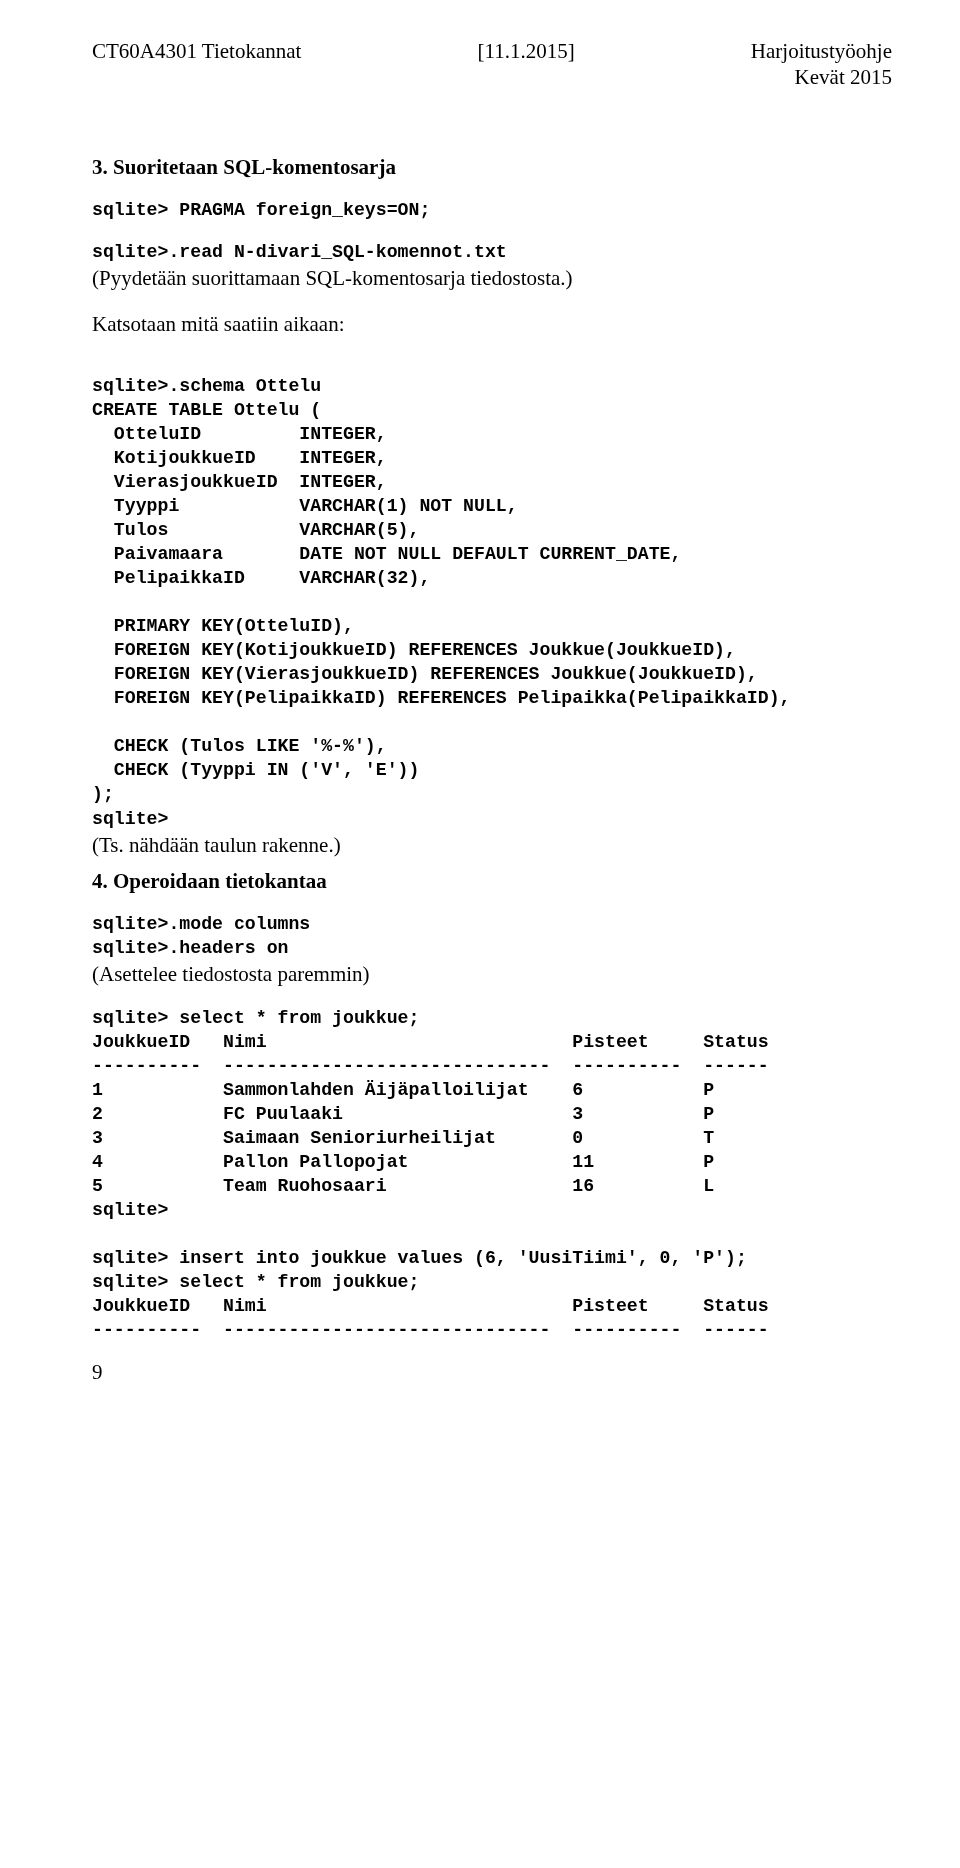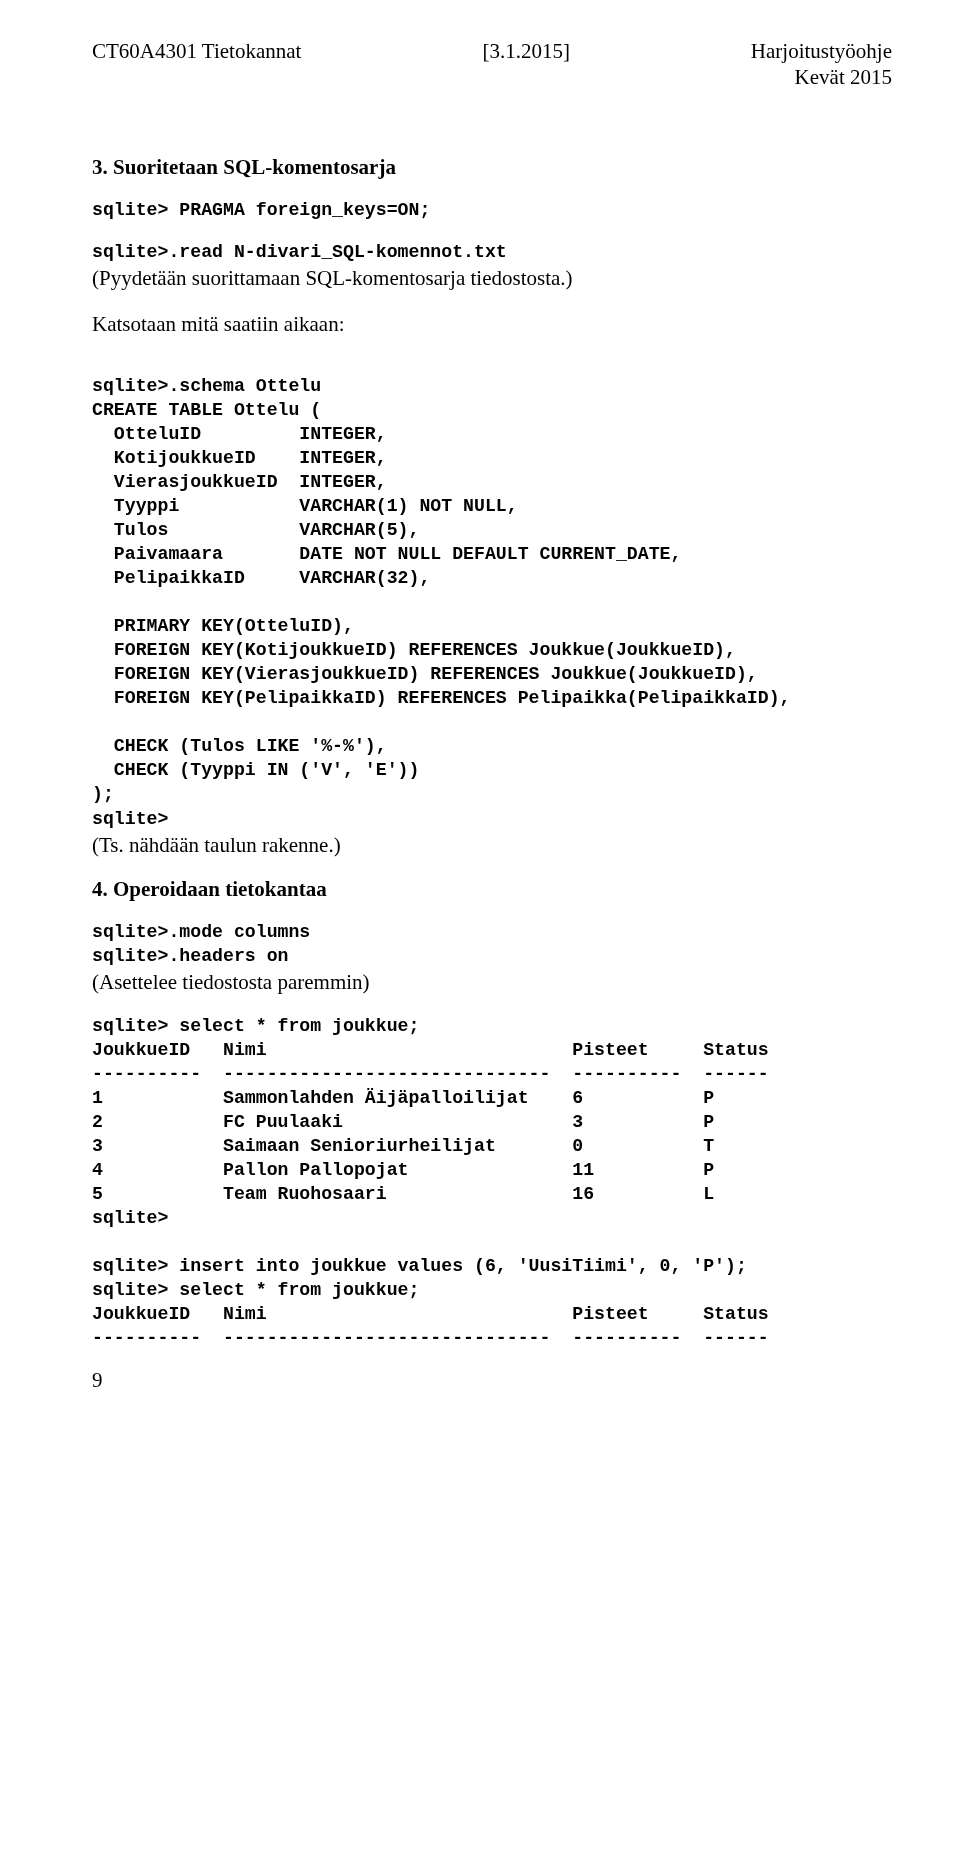--- a/index.html
+++ b/index.html
@@ -19,21 +19,21 @@
     justify-content: space-between;
     font-size: 21px;
     line-height: 1.25;
     margin-bottom: 64px;
   }
   .hdr .left, .hdr .mid, .hdr .right { white-space: nowrap; }
   .hdr .right { text-align: right; }
   .h-sec {
     font-weight: bold;
     font-size: 21px;
-    margin: 18px 0 18px 0;
+    margin: 10px 0 18px 0;
   }
   .mono {
     font-family: "Courier New", Courier, monospace;
     font-size: 18.2px;
     line-height: 1.32;
     white-space: pre;
     font-weight: bold;
   }
   .serif {
     font-family: "Times New Roman", Times, serif;
@@ -46,21 +46,21 @@
     font-size: 21px;
     margin-top: 18px;
   }
 </style>
 </head>
 <body>
 
 <div class="page">
   <div class="hdr">
     <div class="left">CT60A4301 Tietokannat</div>
-    <div class="mid">[3.1.2015]</div>
+    <div class="mid">[11.1.2015]</div>
     <div class="right">
       <div>Harjoitustyöohje</div>
       <div>Kevät 2015</div>
     </div>
   </div>
 
   <div class="h-sec">3. Suoritetaan SQL-komentosarja</div>
 
   <div class="mono blk">sqlite&gt; PRAGMA foreign_keys=ON;</div>
 

